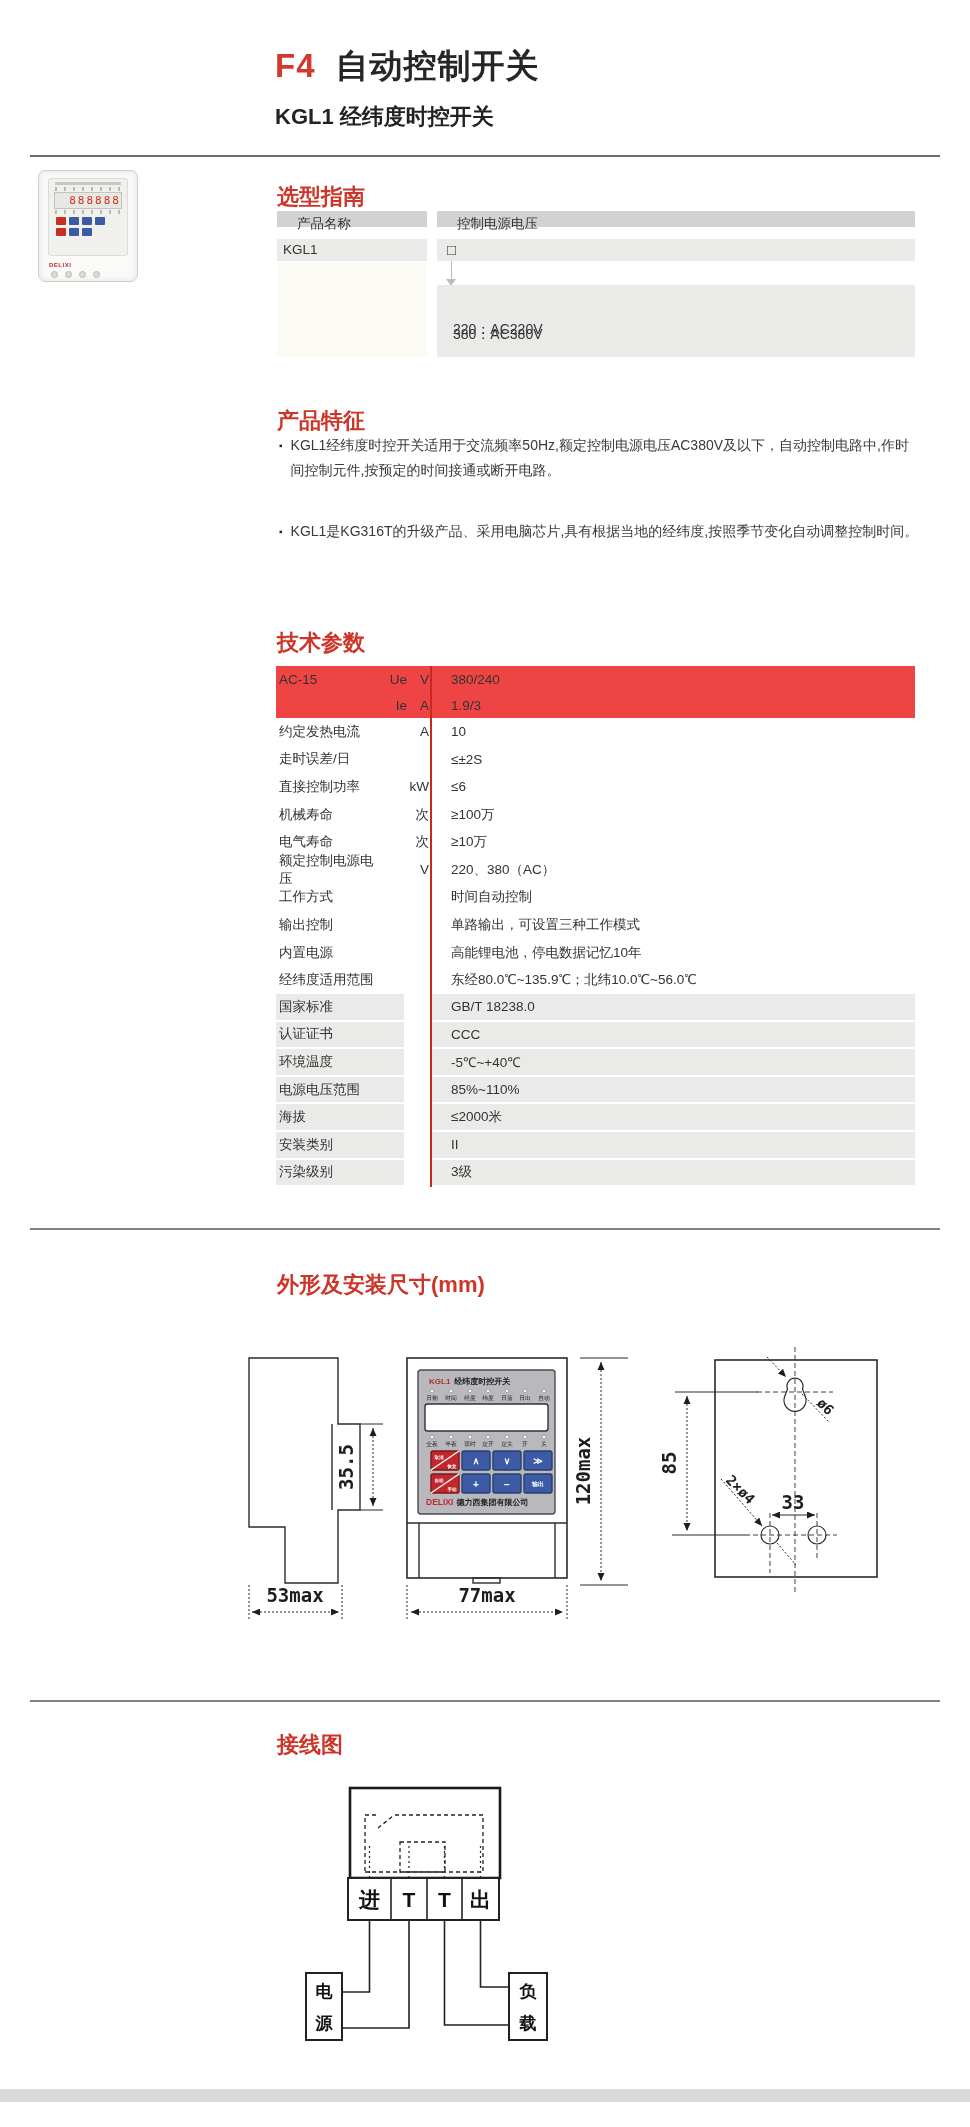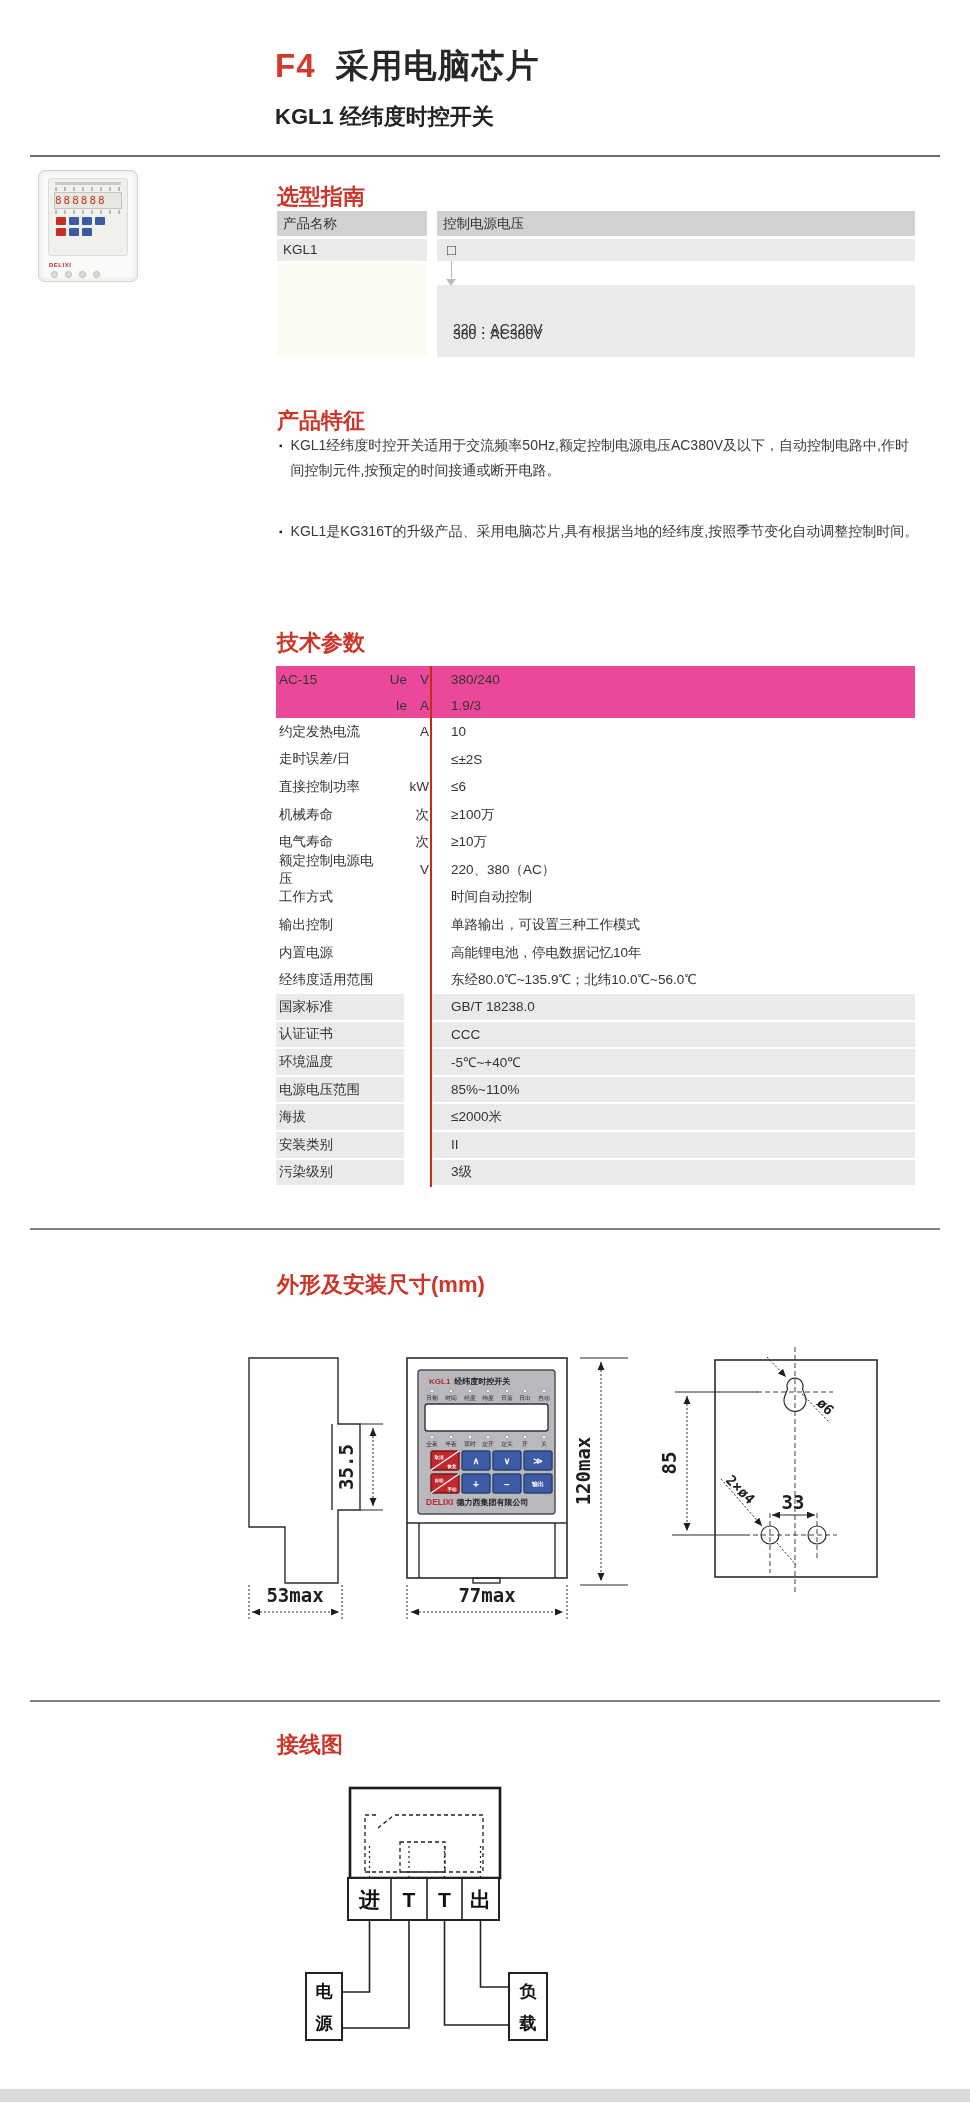--- a/index.html
+++ b/index.html
@@ -7,37 +7,37 @@
         font-family:"Liberation Sans",sans-serif;color:#333;}
   .abs{position:absolute;}
   .rule{position:absolute;left:30px;width:910px;height:2px;background:#818181;}
   .sec-h{position:absolute;left:277px;color:#cd3529;font-size:22px;font-weight:bold;}
   
   .title{position:absolute;left:275px;top:44px;font-size:33px;font-weight:bold;color:#262626;letter-spacing:1px;}
   .title .t-red{color:#d23a2e;margin-right:20px;}
   .subtitle{position:absolute;left:275px;top:102px;font-size:22px;font-weight:bold;color:#222;}
   
   .sg-cell{position:absolute;font-size:13.5px;color:#333;}
-  .hdr{background:#d2d2d2;line-height:25px;height:25px;padding-left:6px;box-sizing:border-box;}
+  .hdr{background:#d2d2d2;line-height:25px;height:16px;padding-left:20px;box-sizing:border-box;}
   .rowc{background:#eaeae8;line-height:22px;height:22px;padding-left:6px;box-sizing:border-box;}
   .pale{background:#fbfbf3;}
   .sq{display:inline-block;font-size:15px;line-height:22px;color:#333;}
   .arrow-line{position:absolute;left:451px;top:261px;width:1px;height:19px;background:#bdbdbd;}
   .arrow-head{position:absolute;left:446px;top:279px;width:0;height:0;
               border-left:5px solid transparent;border-right:5px solid transparent;border-top:7px solid #bdbdbd;}
   .opt{position:absolute;left:453px;font-size:14px;color:#333;}
   
   .bullet{position:absolute;left:279px;width:642px;display:flex;}
   .bullet .mark{font-size:10px;line-height:25px;margin-right:8px;color:#222;}
   .bullet .btxt{font-size:14px;line-height:25px;color:#3a3a3a;}
   
   #techtable{position:absolute;left:276px;top:666px;width:639px;}
   .red-line{position:absolute;left:154px;top:0;bottom:0;width:2px;background:#c9281d;z-index:3;}
   .trow{display:flex;align-items:center;height:27.6px;font-size:13.5px;color:#333;box-sizing:border-box;position:relative;}
-  .trow.dark{background:#ec4899;height:26px;}
+  .trow.dark{background:#ef4444;height:26px;}
   .trow.light{background:linear-gradient(to right,#eaeae8 0 128px,transparent 128px 156px,#eaeae8 156px 100%);
               border-bottom:2px solid #fff;}
   .tl{width:102px;padding-left:3px;}
   .ts{width:26px;text-align:right;}
   .tu{width:22px;text-align:right;padding-right:4px;}
   .tv{flex:1;padding-left:18px;}
   
   svg text{stroke:none;}
   .dim{font-family:"DejaVu Sans Mono",monospace;font-size:19px;fill:#1d1d1d;font-weight:bold;}
   .dims{font-family:"DejaVu Sans Mono",monospace;font-size:14px;fill:#1d1d1d;font-weight:bold;}
@@ -45,36 +45,36 @@
   .ledlab{font-family:"Liberation Sans",sans-serif;font-size:5.8px;fill:#1c1c1c;text-anchor:middle;}
   .bglyph{font-family:"Liberation Sans",sans-serif;font-weight:bold;fill:#fff;text-anchor:middle;}
   .wlabel{font-family:"Liberation Sans",sans-serif;font-weight:bold;fill:#111;text-anchor:middle;}
   
   .photo{position:absolute;left:38px;top:170px;width:100px;height:112px;}
   .ph-body{position:absolute;left:0;top:0;right:0;bottom:0;background:#fafaf8;border:1px solid #d0d0cc;border-radius:7px;box-shadow:inset 0 0 6px rgba(0,0,0,.10);}
   .ph-panel{position:absolute;left:9px;top:7px;right:9px;bottom:25px;background:#f0f0ec;border:1px solid #dddcd6;border-radius:3px;}
   .ph-line{height:3px;margin:3px 6px 2px 6px;background:#c9c9c4;}
   .ph-dotrow{height:4px;margin:1px 6px;background:repeating-linear-gradient(90deg,#b9b9b4 0 2px,transparent 2px 9px);}
   .ph-display{margin:1px 5px;background:#e8e8e2;border:1px solid #c4c4bf;color:#d03022;
-              font-family:"DejaVu Sans Mono",monospace;font-size:11px;letter-spacing:2px;text-align:left;line-height:15px;height:15px;}
+              font-family:"DejaVu Sans Mono",monospace;font-size:11px;letter-spacing:2px;text-align:right;line-height:15px;height:15px;}
   .ph-btns{display:flex;gap:3px;margin:3px 0 0 7px;}
   .ph-btn{width:10px;height:8px;border-radius:1px;}
   .ph-red{background:#c62f23;}.ph-blue{background:#3c5ba4;}
   .ph-brand{position:absolute;left:10px;bottom:13px;color:#c1272d;font-size:6px;font-weight:bold;letter-spacing:.5px;}
   .ph-screws{position:absolute;left:12px;bottom:3px;display:flex;gap:7px;}
   .screw{width:7px;height:7px;border-radius:50%;background:#dcdcd6;border:1px solid #bcbcb6;box-sizing:border-box;}
   .footer-bar{position:absolute;left:0;top:2089px;width:970px;height:13px;background:#dadada;}
 </style>
 </head>
 <body>
 
 <div id="page">
 
   <div class="title">
-    <span class="t-red">F4</span><span>采用电脑芯片</span>
+    <span class="t-red">F4</span><span>自动控制开关</span>
   </div>
   <div class="subtitle">KGL1 经纬度时控开关</div>
   <div class="rule" style="top:155px;background:#6e6e6e;"></div>
 
   <div class="photo">
     <div class="ph-body">
       <div class="ph-panel">
         <div class="ph-line"></div>
         <div class="ph-dotrow"></div>
         <div class="ph-display">888888</div>

